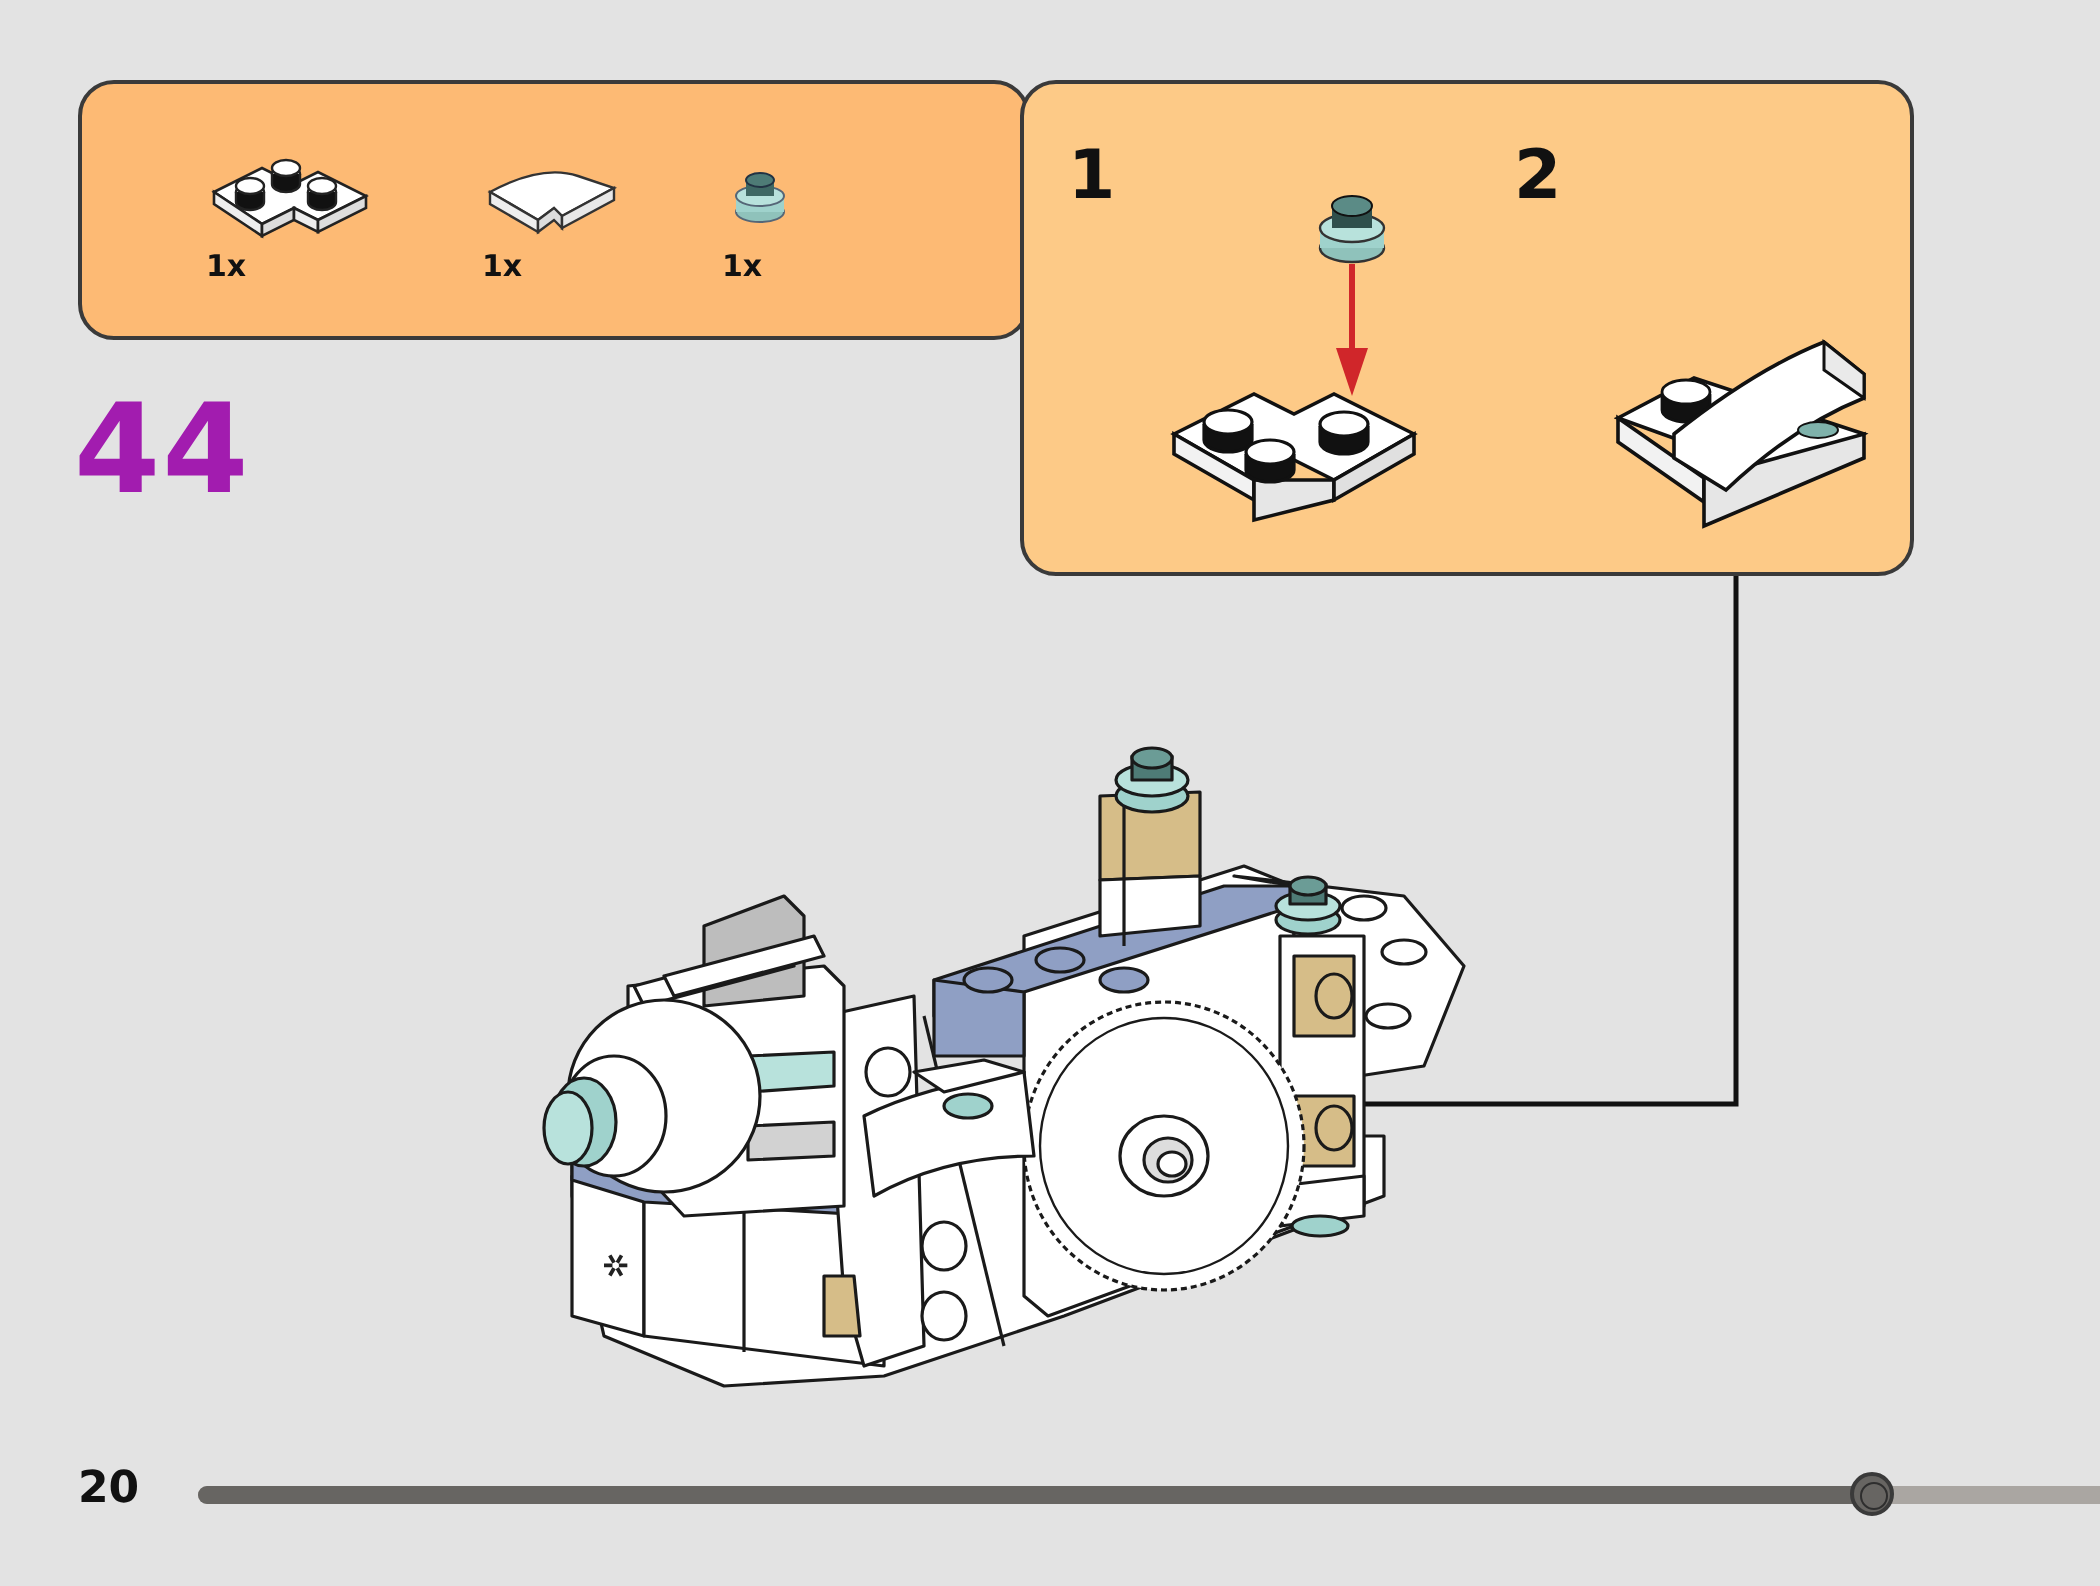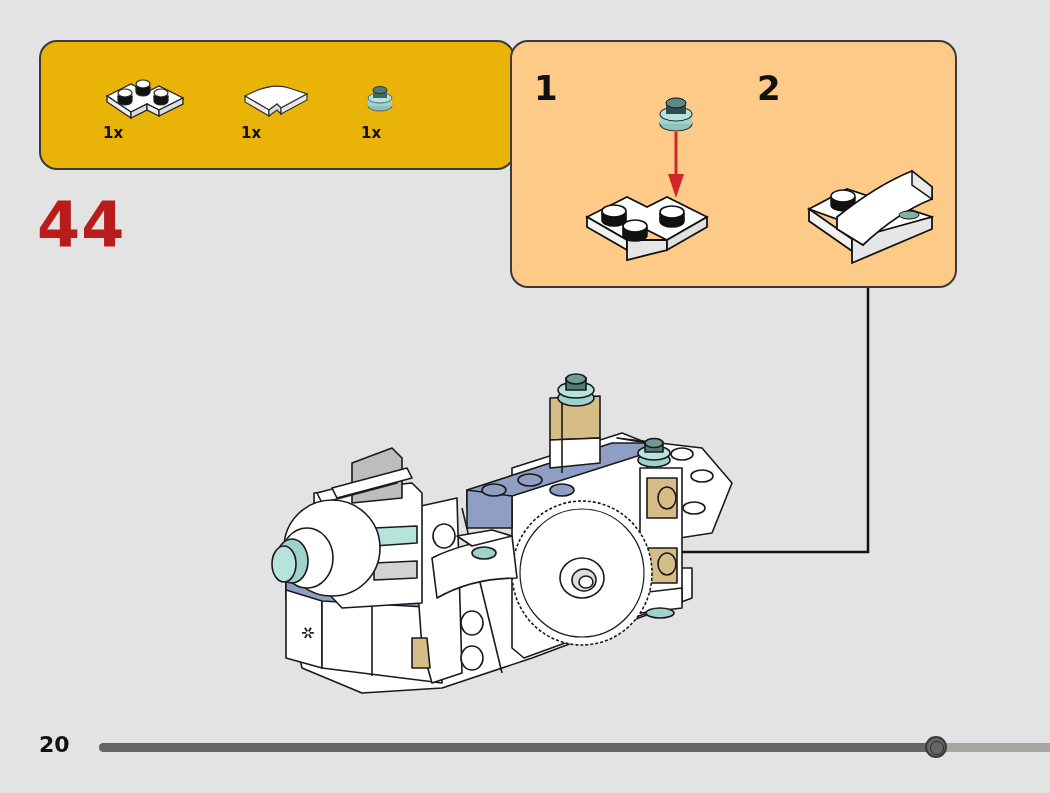--- a/index.html
+++ b/index.html
@@ -5,31 +5,31 @@
   * { box-sizing: border-box; margin: 0; padding: 0; }
   html, body { width: 1050px; height: 793px; overflow: hidden; }
   body {
     background: #e3e3e3;
     font-family: "DejaVu Sans", "Liberation Sans", sans-serif;
     position: relative;
     color: #111;
   }
   .parts-box {
     position: absolute; left: 39px; top: 40px; width: 476px; height: 130px;
-    background: #eab308; border: 2px solid #3a3a3a; border-radius: 18px;
+    background: #fdba74; border: 2px solid #3a3a3a; border-radius: 18px;
   }
   .part { position: absolute; top: 30px; text-align: center; }
   .part svg { display: block; }
   .part .qty {
     position: absolute; left: 0; top: 52px;
     font-weight: bold; font-size: 15px; color: #111;
   }
   .step-number {
     position: absolute; left: 37px; top: 188px;
-    font-size: 62px; font-weight: bold; letter-spacing: 1px; color: #b91c1c;
+    font-size: 62px; font-weight: bold; letter-spacing: 1px; color: #a21caf;
     font-family: "DejaVu Sans", sans-serif;
   }
   .callout {
     position: absolute; left: 510px; top: 40px; width: 447px; height: 248px;
     background: #fdca87; border: 2px solid #3a3a3a; border-radius: 18px;
   }
   .substep-label {
     position: absolute; top: 26px; font-size: 34px; font-weight: bold; color: #111;
   }
   .callout svg { position: absolute; }

